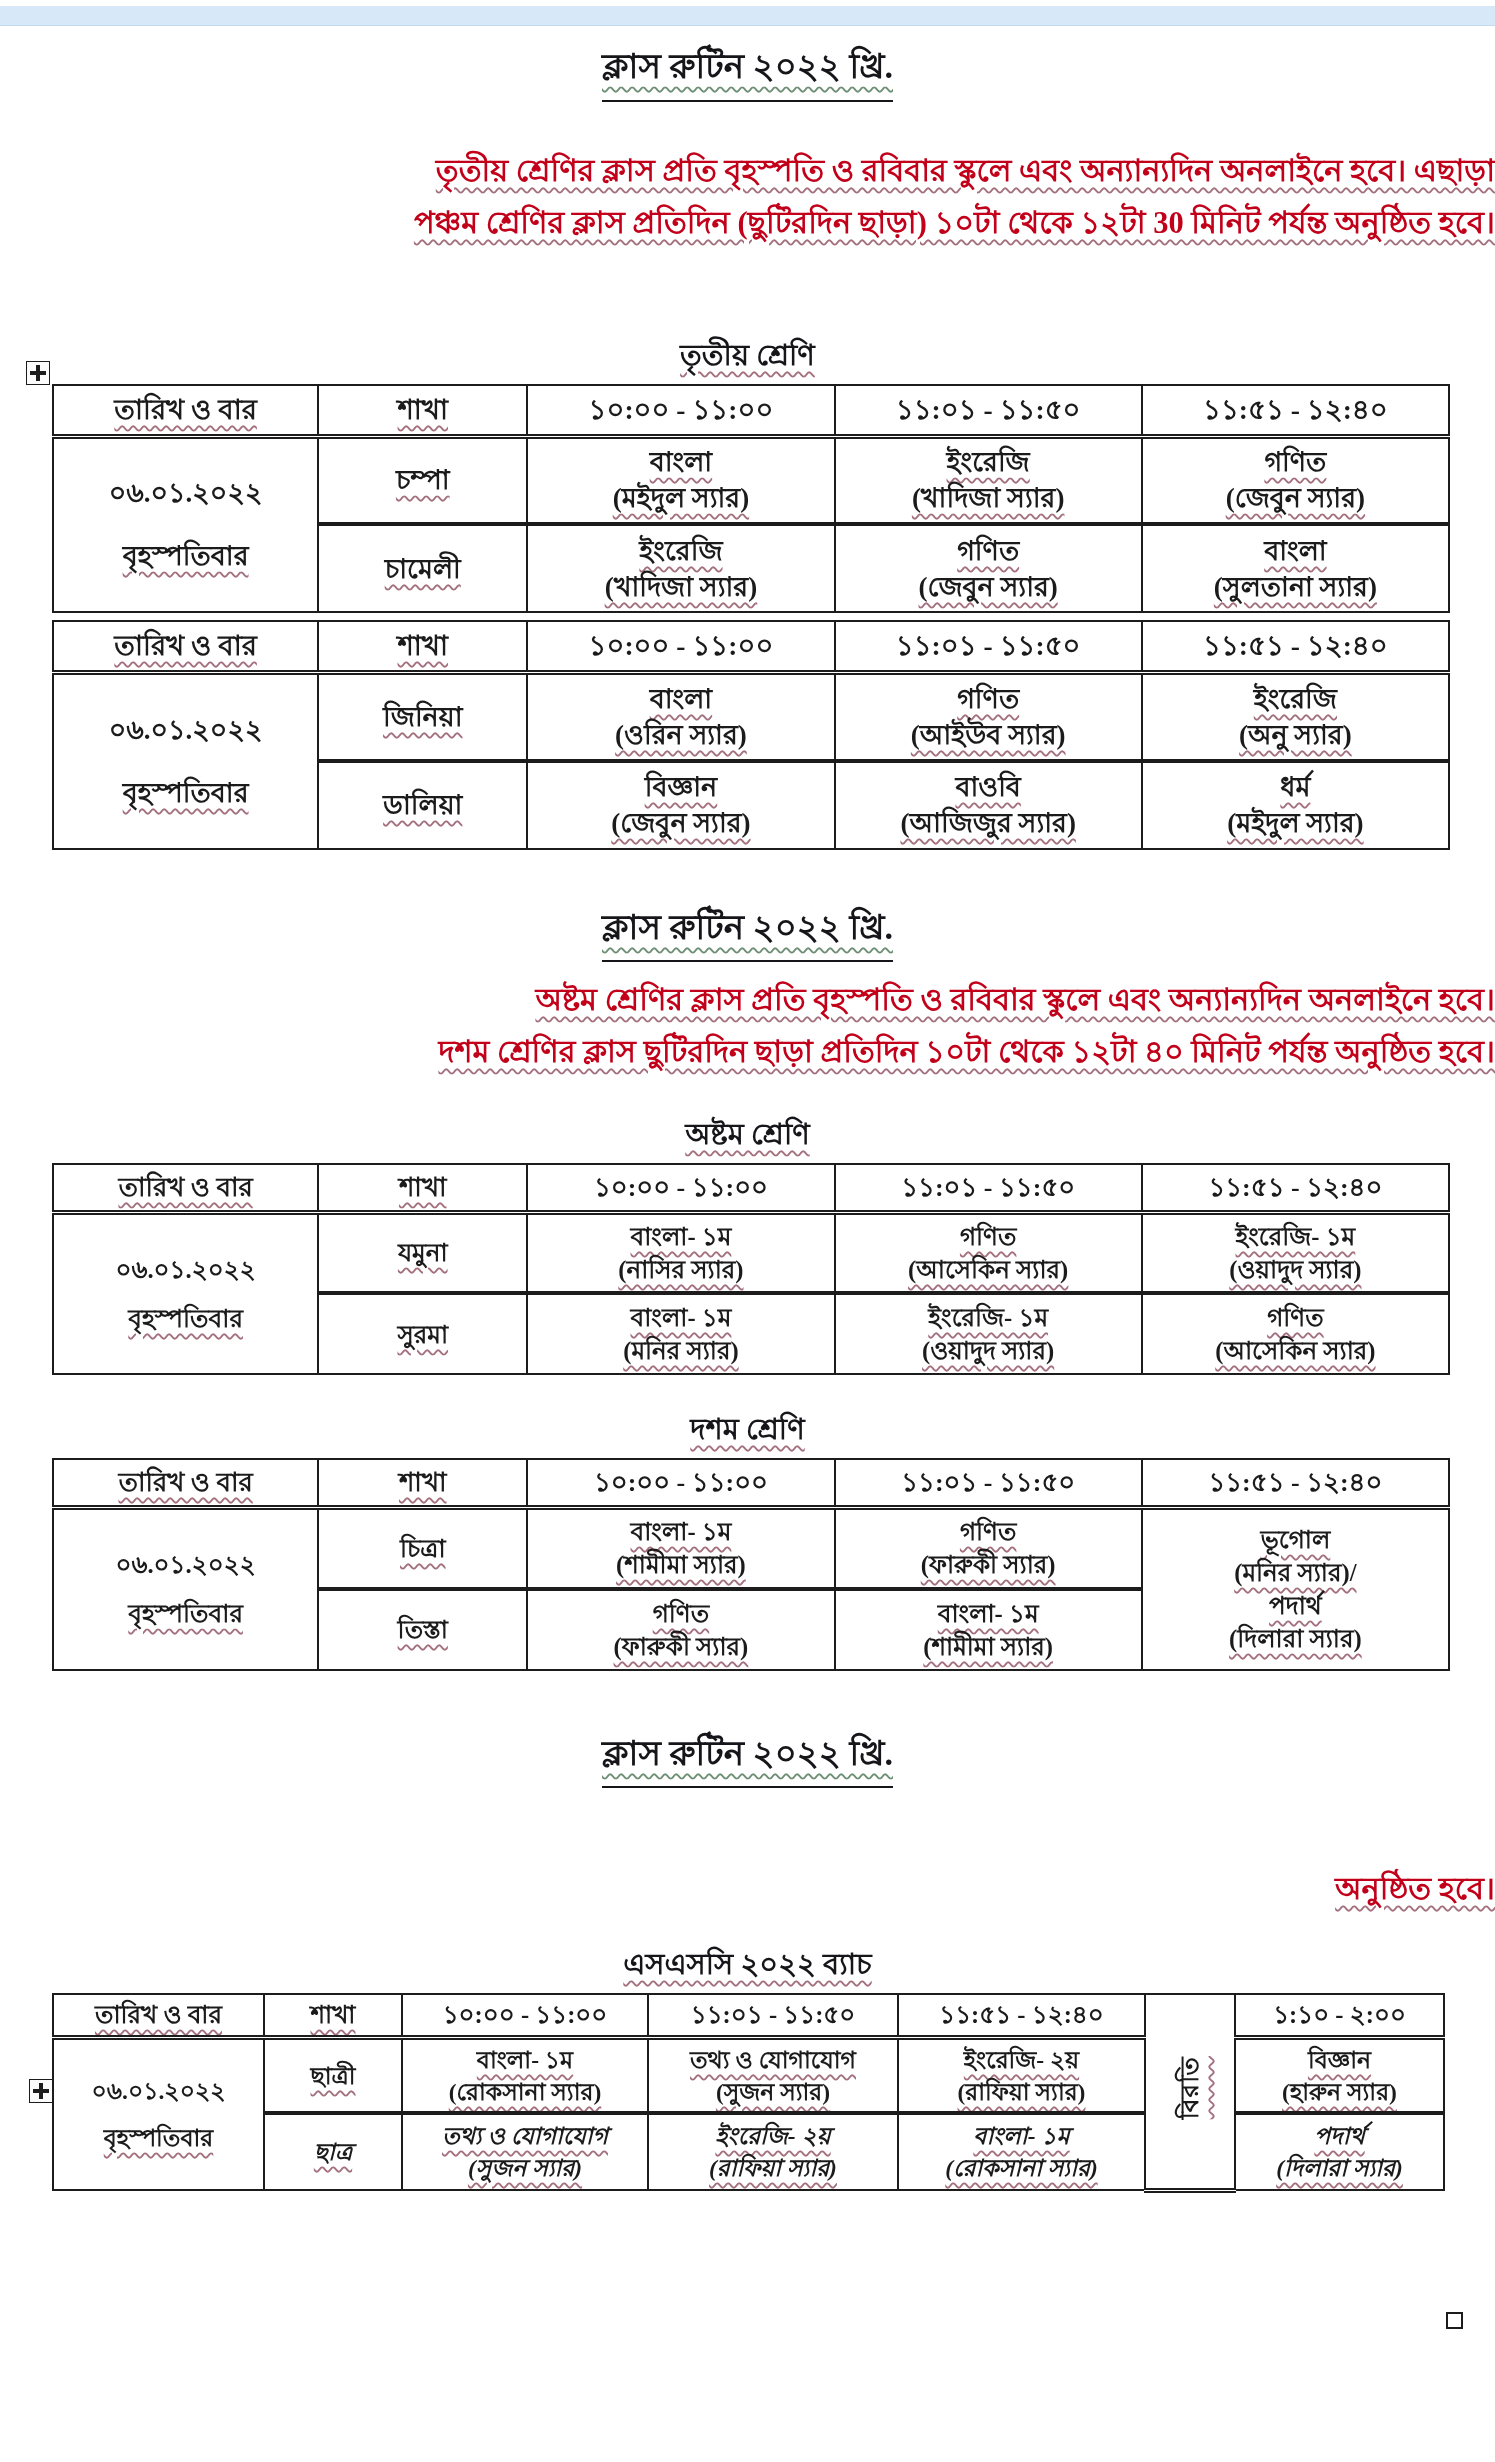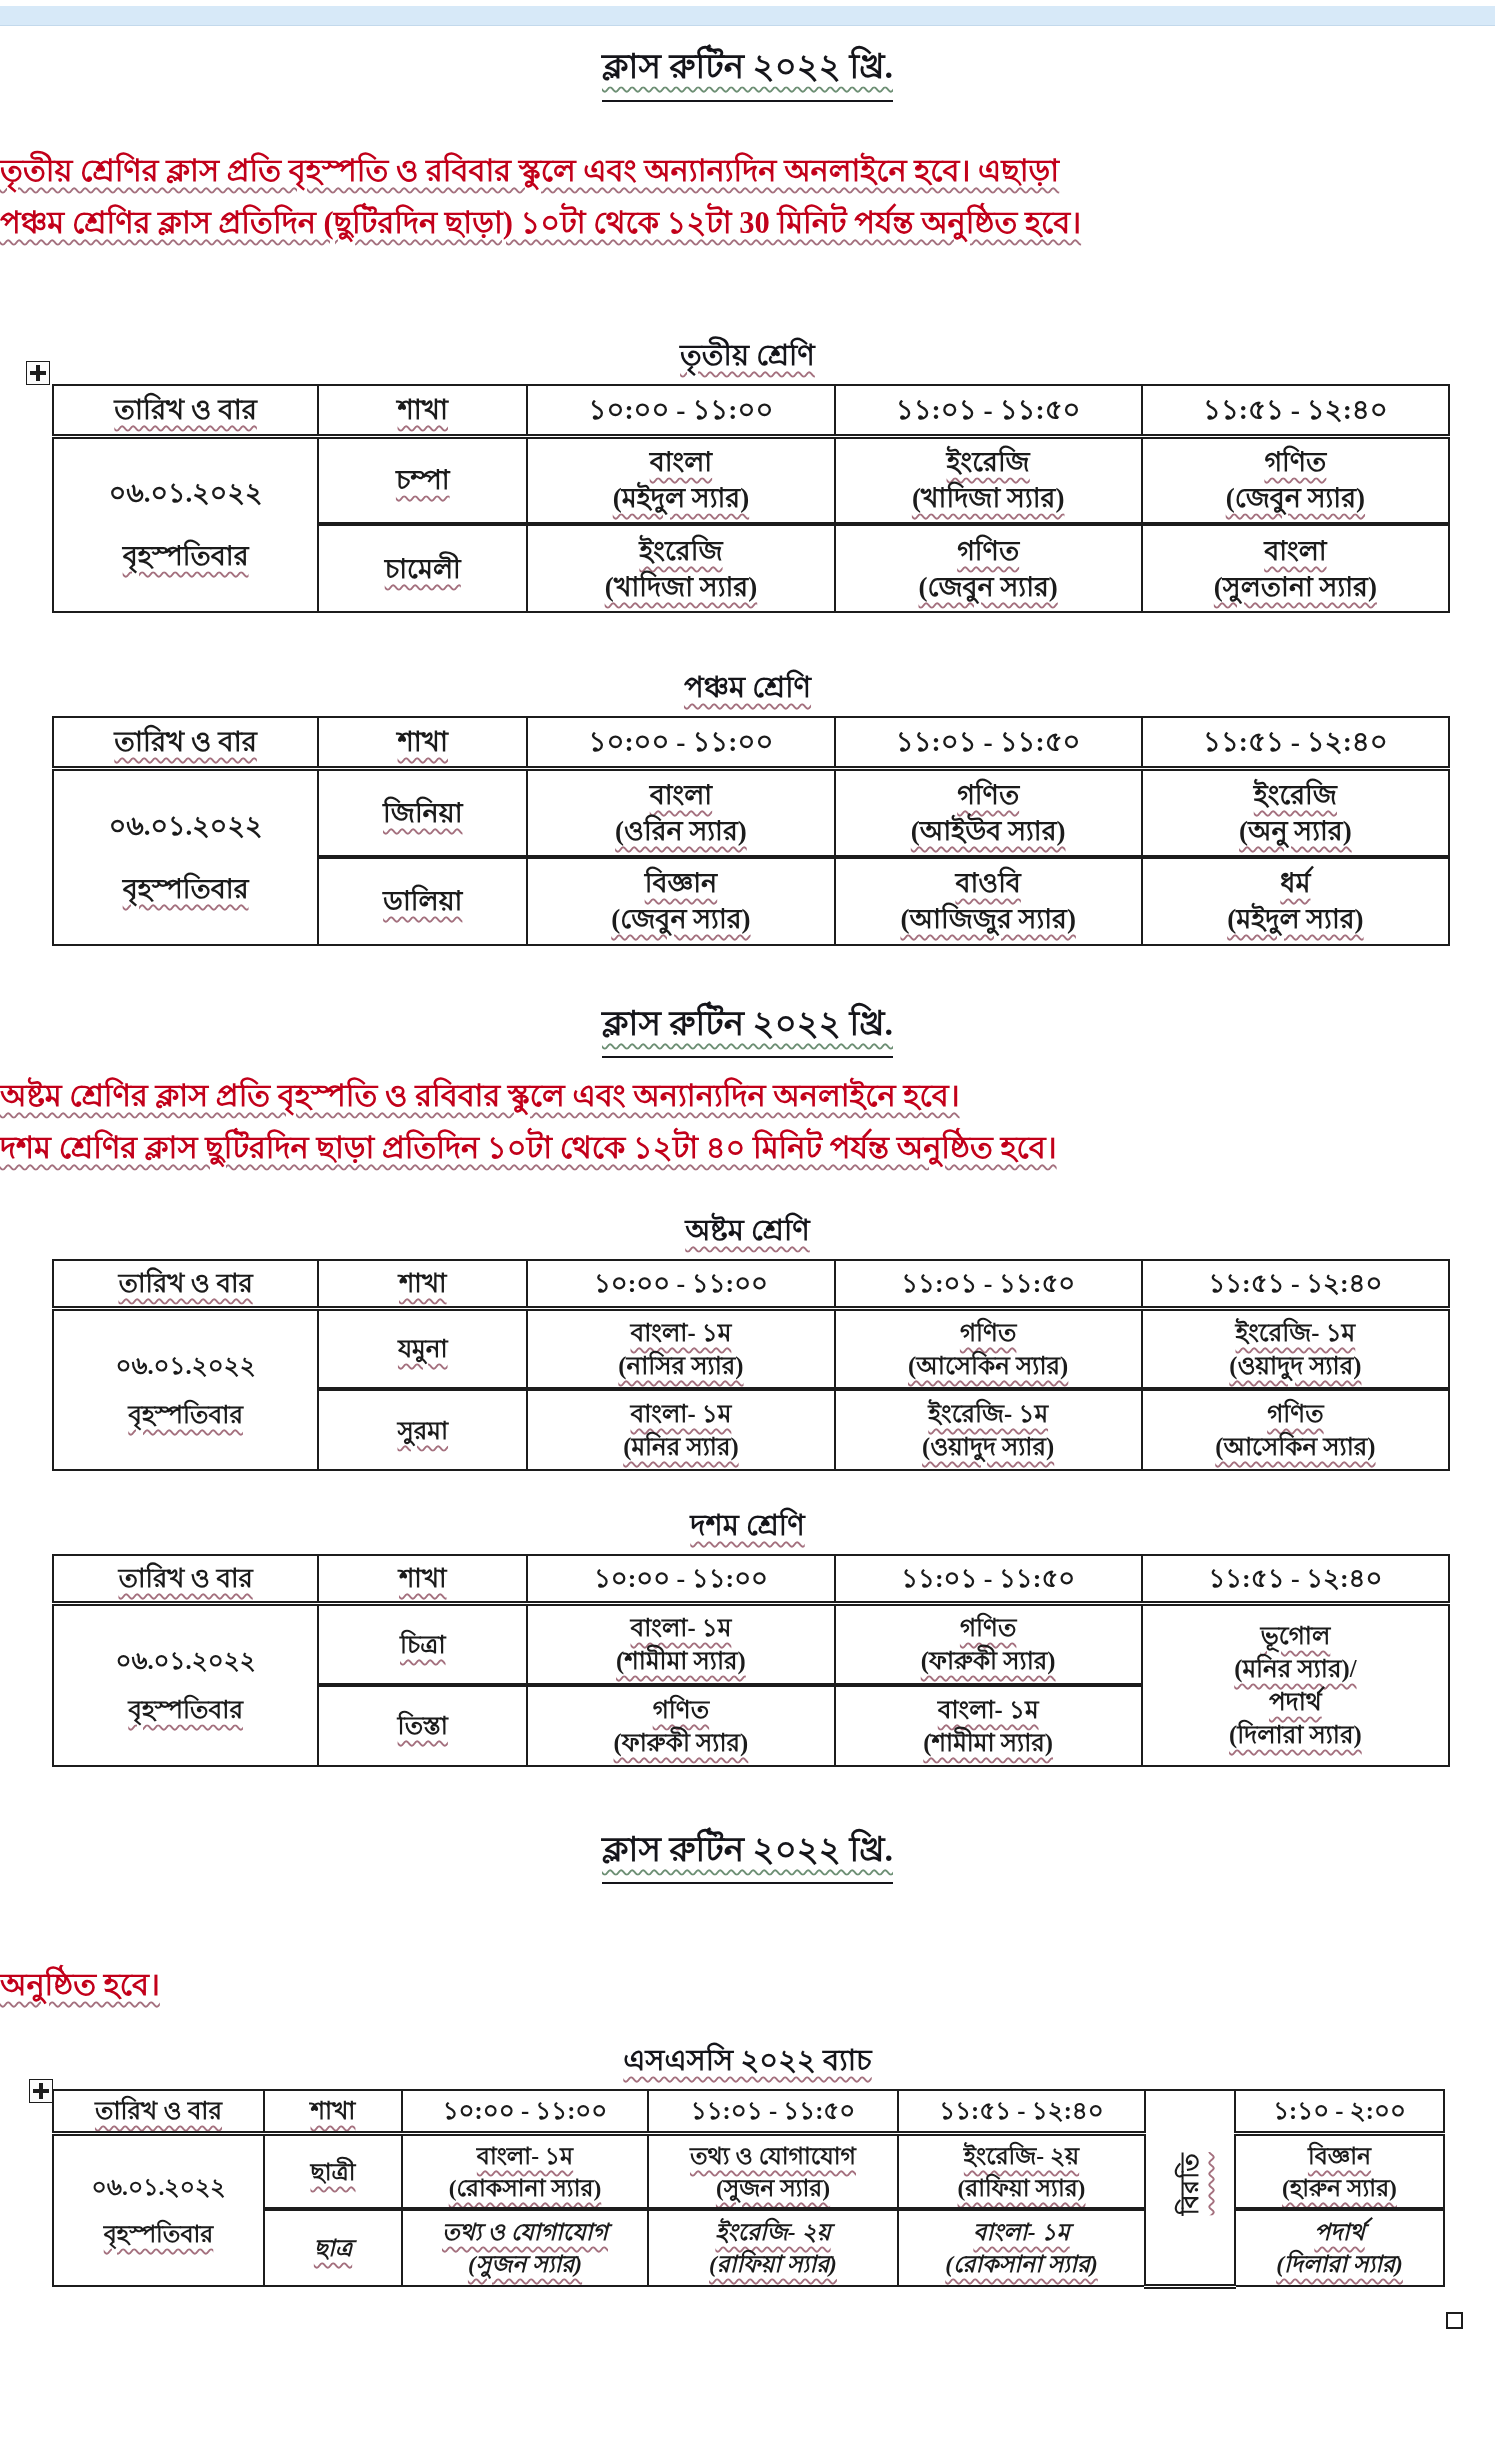--- a/index.html
+++ b/index.html
@@ -34,21 +34,21 @@
   }
   .sec-title .tline .in{
     text-decoration-line:underline;text-decoration-style:wavy;
     text-decoration-color:#6d8f74;text-decoration-thickness:1.5px;
     text-underline-offset:8.2px;
   }
   .mt-title1{margin-top:17.6px}
   .mt-title2{margin-top:54px}
   .mt-title3{margin-top:59px}
   .note{
-    margin:0;text-align:left;font-weight:700;
+    margin:0;text-align:right;font-weight:700;
     font-size:30.5px;line-height:52px;color:#c2001a;
   }
   .mt-note1{margin-top:43px}
   .mt-note2{margin-top:11.7px}
   .mt-note3{margin-top:23.5px}
   .tbl-cap{
     margin:8px;text-align:center;font-weight:700;
     font-size:29px;line-height:41px;color:#15151a;
   }
   .mt-cap1{margin-top:86px}
@@ -147,21 +147,20 @@
     </tr>
     <tr class="drow">
       <td><span class="wv">চামেলী</span></td>
       <td><span class="wv">ইংরেজি</span><br><span class="wv">(খাদিজা স্যার)</span></td>
       <td><span class="wv">গণিত</span><br><span class="wv">(জেবুন স্যার)</span></td>
       <td><span class="wv">বাংলা</span><br><span class="wv">(সুলতানা স্যার)</span></td>
     </tr>
   </tbody>
     </table>
 
-  <h2 class="tbl-cap mt-cap2"><span class="wv">পঞ্চম শ্রেণি</span></h2>
   <table class="rt w14 t-big">
     <colgroup>
         <col style="width:265px">
         <col style="width:209px">
         <col style="width:307px">
         <col style="width:307px">
         <col style="width:307px">
       </colgroup>
     <tbody>
         <tr class="hrow">

